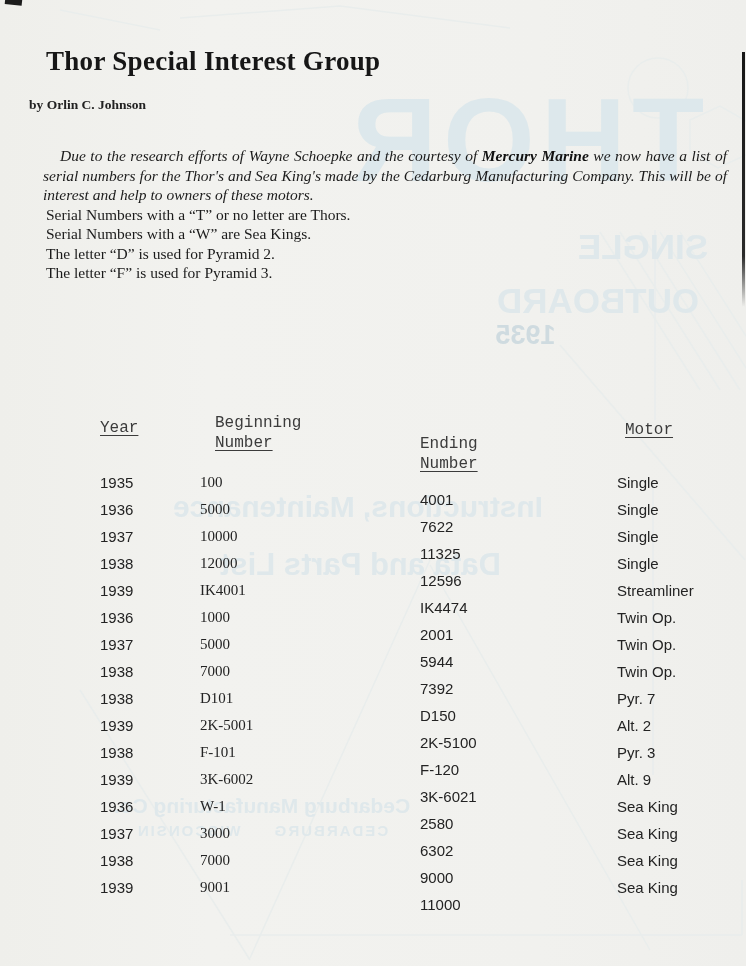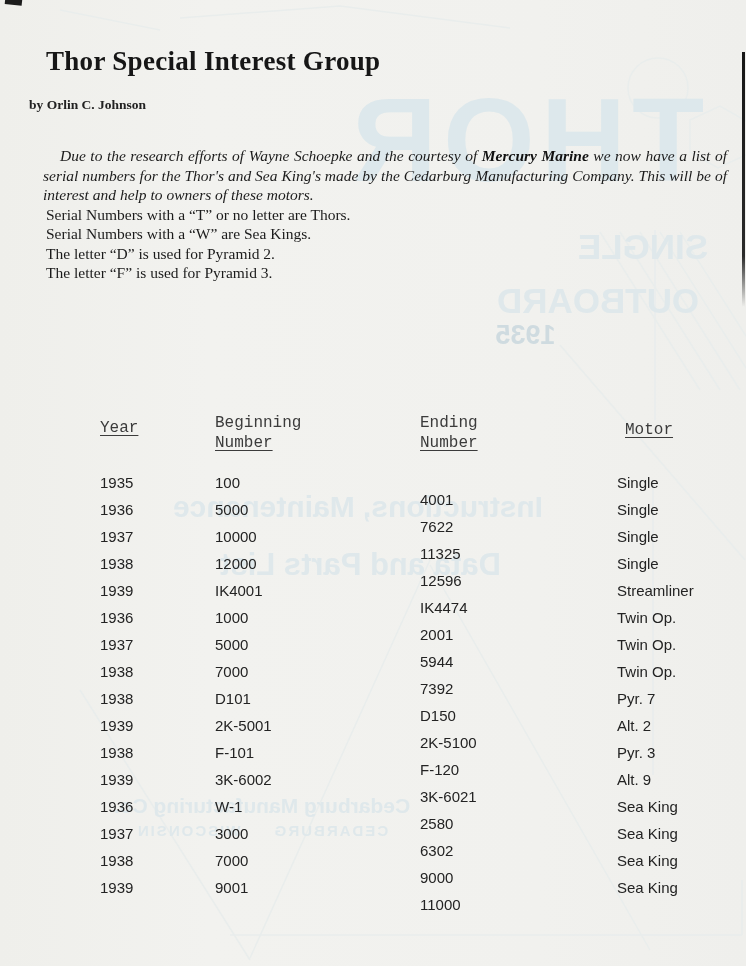--- a/index.html
+++ b/index.html
@@ -36,28 +36,28 @@
             color:#1b1b1b; z-index:2;font-style:italic; }
   .intro b { font-weight:bold; color:#111; }
   .notes  { position:absolute; left:46px; top:205px; z-index:2;
             font-size:15.5px; line-height:19.4px; color:#1b1b1b; }
   
   .th { position:absolute; font-family:Liberation Mono, monospace; font-size:16px;
         color:#3b3b3b; line-height:20px; z-index:2; }
   .th .u { text-decoration:underline; text-underline-offset:3px; }
   .th-year  { left:100px; top:418px; }
   .th-beg   { left:215px; top:413px; }
-  .th-end   { left:420px; top:413px; }
+  .th-end   { left:420px; top:434px; }
   .th-motor { left:617px; top:420px;margin-left:8px; }
   .rows { position:absolute; left:0; top:469px; width:746px; z-index:2; }
   .tr   { position:relative; height:27px; }
   .td   { position:absolute; top:0; line-height:27px; white-space:nowrap;
           font-family:"Liberation Sans", sans-serif; font-size:15px; color:#232323; }
   .td-year  { left:100px; }
-  .td-beg   { left:215px; }
+  .td-beg   { left:200px;font-family:Liberation Serif, serif; }
   .td-end   { left:420px;margin-top:17px; }
   .td-motor { left:617px; }
 </style>
 </head>
 <body>
 
 <div class="page">
 
   <svg class="decor" width="746" height="966" viewBox="0 0 746 966">
     <g stroke="#e9edec" stroke-width="1.5" fill="none">

